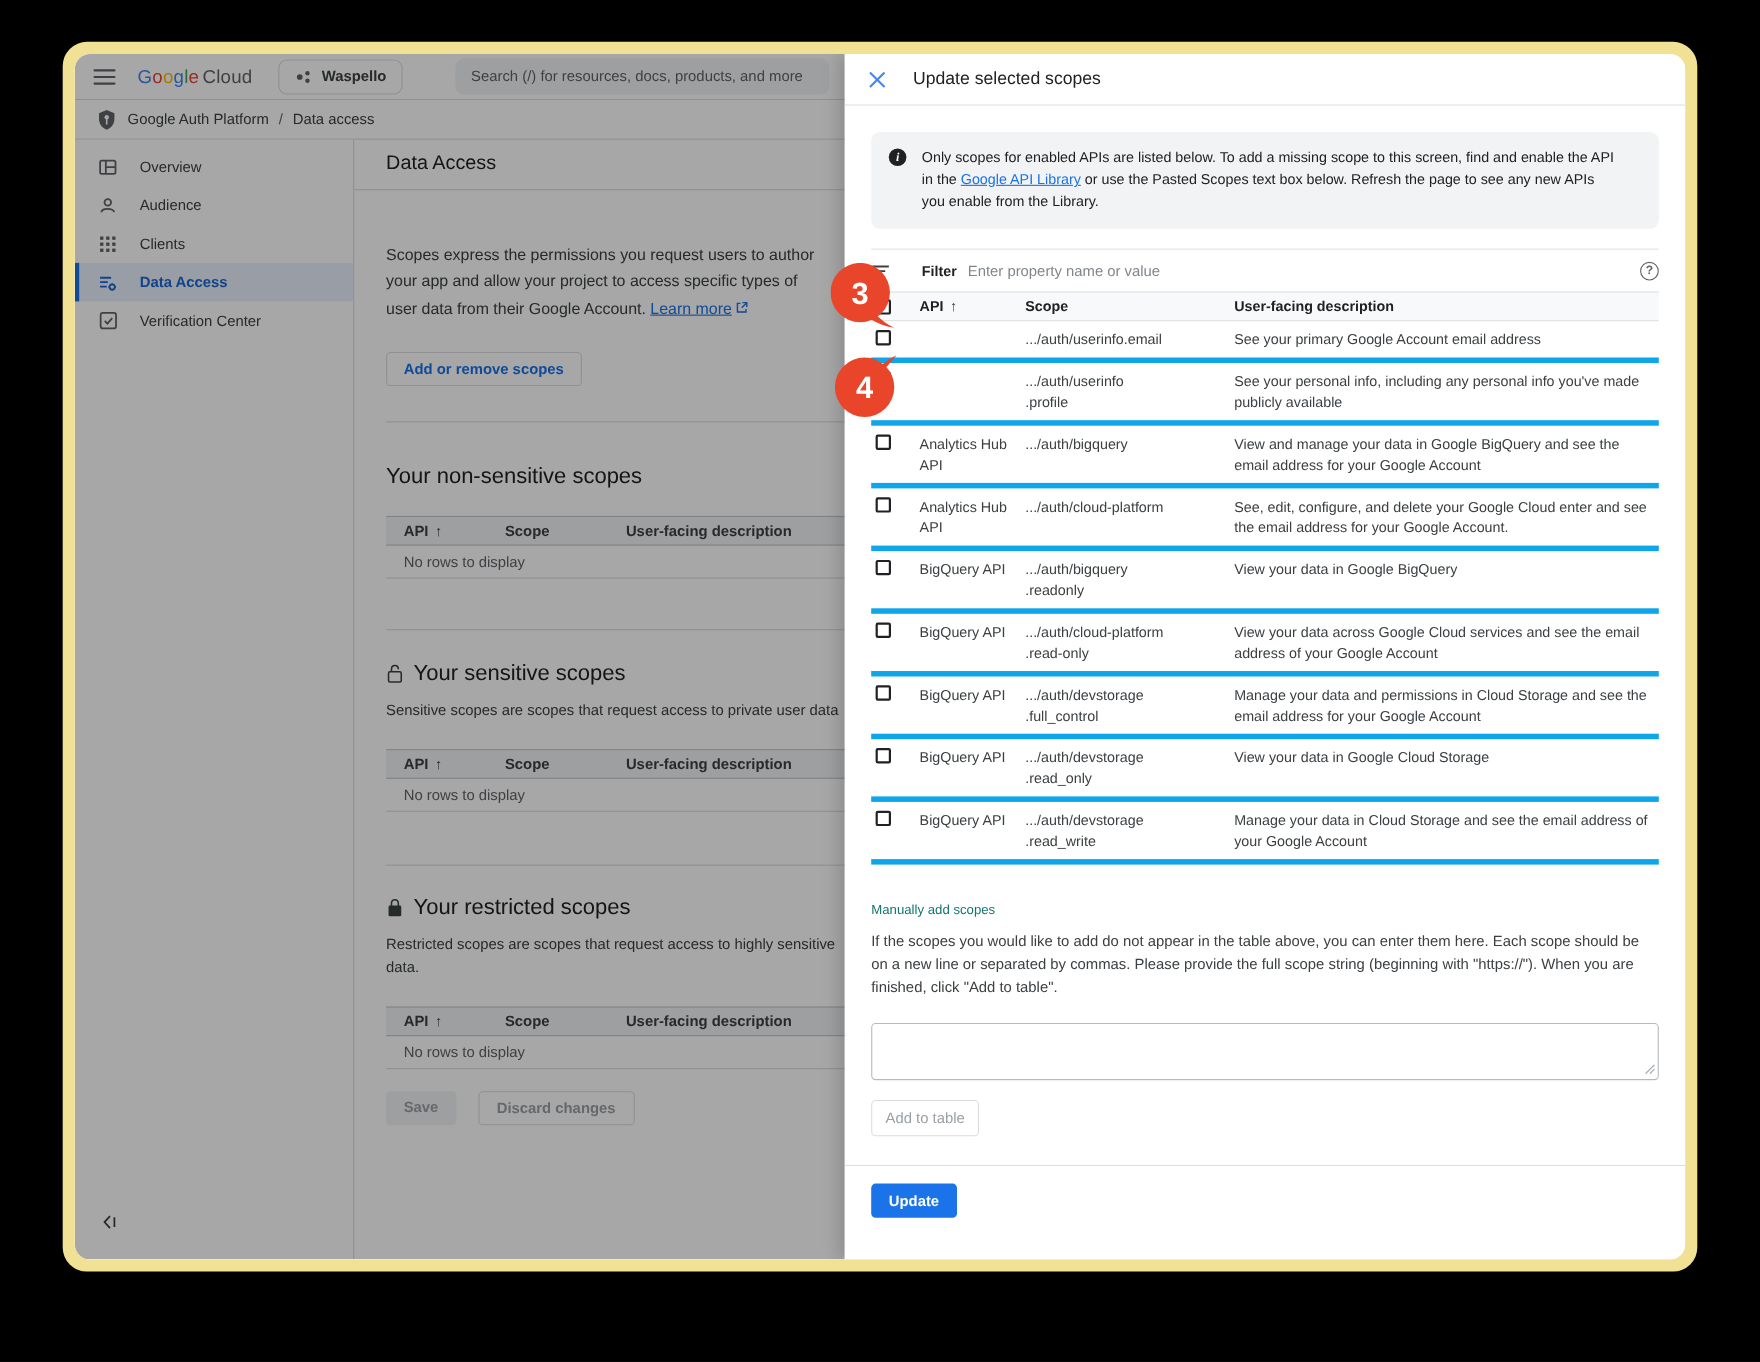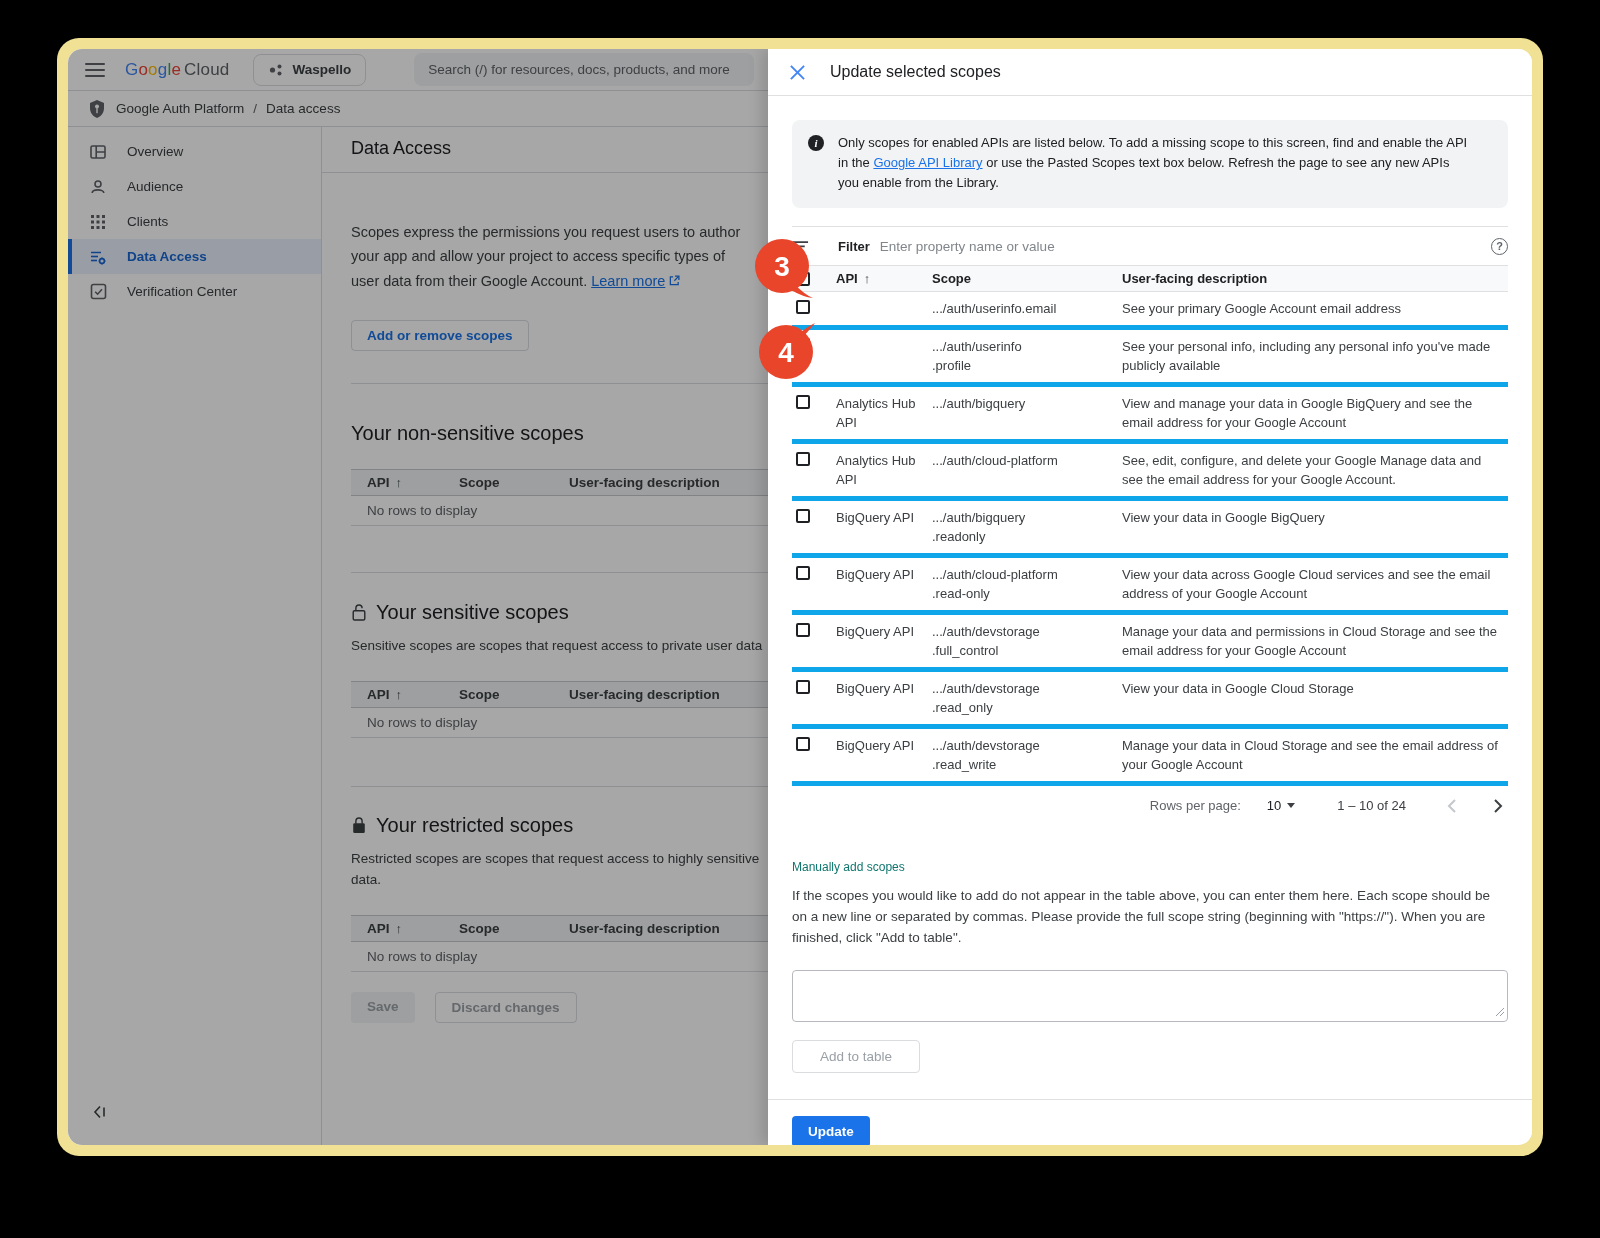--- a/index.html
+++ b/index.html
@@ -108,21 +108,21 @@
   .pg-prev { margin-left:40px; display:flex; }
   .pg-next { margin-left:36px; margin-right:4px; display:flex; }
 
   .manual { margin:34px 24px 0; }
   .manual-title { font-size:12px; color:#0f766e; }
   .manual-desc { margin-top:12px; font-size:13.5px; line-height:1.55; color:#3c4043; }
   .manual-box { position:relative; margin-top:21px; }
   .manual-textarea { width:716px; height:52px; border:1px solid #b6babf; border-radius:4px; resize:none;
                      font-family:inherit; font-size:13.5px; padding:8px; display:block; }
   .resize-grip { position:absolute; right:3px; bottom:5px; }
-  .btn-add { margin-top:18px; padding:8px 27px; background:#fff; border:1px solid #dadce0; border-radius:4px;
+  .btn-add { margin-top:18px; padding:8px 12px; background:#fff; border:1px solid #dadce0; border-radius:4px;
              color:#9aa0a6; font-size:13.5px; }
   .panel-footer-rule { margin-top:26px; border-bottom:1px solid #e0e0e0; }
   .btn-update { margin:16px 24px 0; display:inline-block; padding:8px 16px; background:#1a73e8; color:#fff;
                 border:none; border-radius:4px; font-size:13.5px; font-weight:700; }
 
   
   .marker { position:absolute; z-index:100; width:60px; height:62px; }
   .m3 { left:755px; top:239px; }
   .m4 { left:758px; top:318px; }
 </style>
@@ -360,21 +360,21 @@
       <div class="prow">
         <span class="cbx"></span>
         <span class="cell-api">Analytics Hub API</span>
         <span class="cell-scope">.../auth/bigquery</span>
         <span class="cell-desc">View and manage your data in Google BigQuery and see the email address for your Google Account</span>
       </div>
       <div class="prow">
         <span class="cbx"></span>
         <span class="cell-api">Analytics Hub API</span>
         <span class="cell-scope">.../auth/cloud-platform</span>
-        <span class="cell-desc">See, edit, configure, and delete your Google Manage data and see the email address for your Google Account.</span>
+        <span class="cell-desc">See, edit, configure, and delete your Google Cloud enter and see the email address for your Google Account.</span>
       </div>
       <div class="prow">
         <span class="cbx"></span>
         <span class="cell-api">BigQuery API</span>
         <span class="cell-scope">.../auth/bigquery
 .readonly</span>
         <span class="cell-desc">View your data in Google BigQuery</span>
       </div>
       <div class="prow">
         <span class="cbx"></span>
@@ -399,38 +399,20 @@
       </div>
       <div class="prow">
         <span class="cbx"></span>
         <span class="cell-api">BigQuery API</span>
         <span class="cell-scope">.../auth/devstorage
 .read_write</span>
         <span class="cell-desc">Manage your data in Cloud Storage and see the email address of your Google Account</span>
       </div>
     </div>
 
-    <div class="pagination">
-      <span class="pg-label">Rows per page:</span>
-      <span class="pg-size">
-        <span>10</span>
-        <span class="caret-down"></span>
-      </span>
-      <span class="pg-range">1 – 10 of 24</span>
-      <span class="pg-prev">
-        <svg width="11" height="16" viewBox="0 0 11 16" fill="none" stroke="#c4c7cb" stroke-width="2">
-              <polyline points="9,2 3,8 9,14"></polyline>
-            </svg>
-      </span>
-      <span class="pg-next">
-        <svg width="11" height="16" viewBox="0 0 11 16" fill="none" stroke="#3c4043" stroke-width="2">
-              <polyline points="2,2 8,8 2,14"></polyline>
-            </svg>
-      </span>
-    </div>
 
     <div class="manual">
       <div class="manual-title">Manually add scopes</div>
       <div class="manual-desc">If the scopes you would like to add do not appear in the table above, you can enter them here. Each scope should be on a new line or separated by commas. Please provide the full scope string (beginning with "https://"). When you are finished, click "Add to table".</div>
       <div class="manual-box">
         <textarea class="manual-textarea" style=""></textarea>
         <svg class="resize-grip" width="10" height="10" viewBox="0 0 10 10" stroke="#9aa0a6" stroke-width="1">
               <line x1="1" y1="9" x2="9" y2="1"></line>
               <line x1="5" y1="9" x2="9" y2="5"></line>
             </svg>

